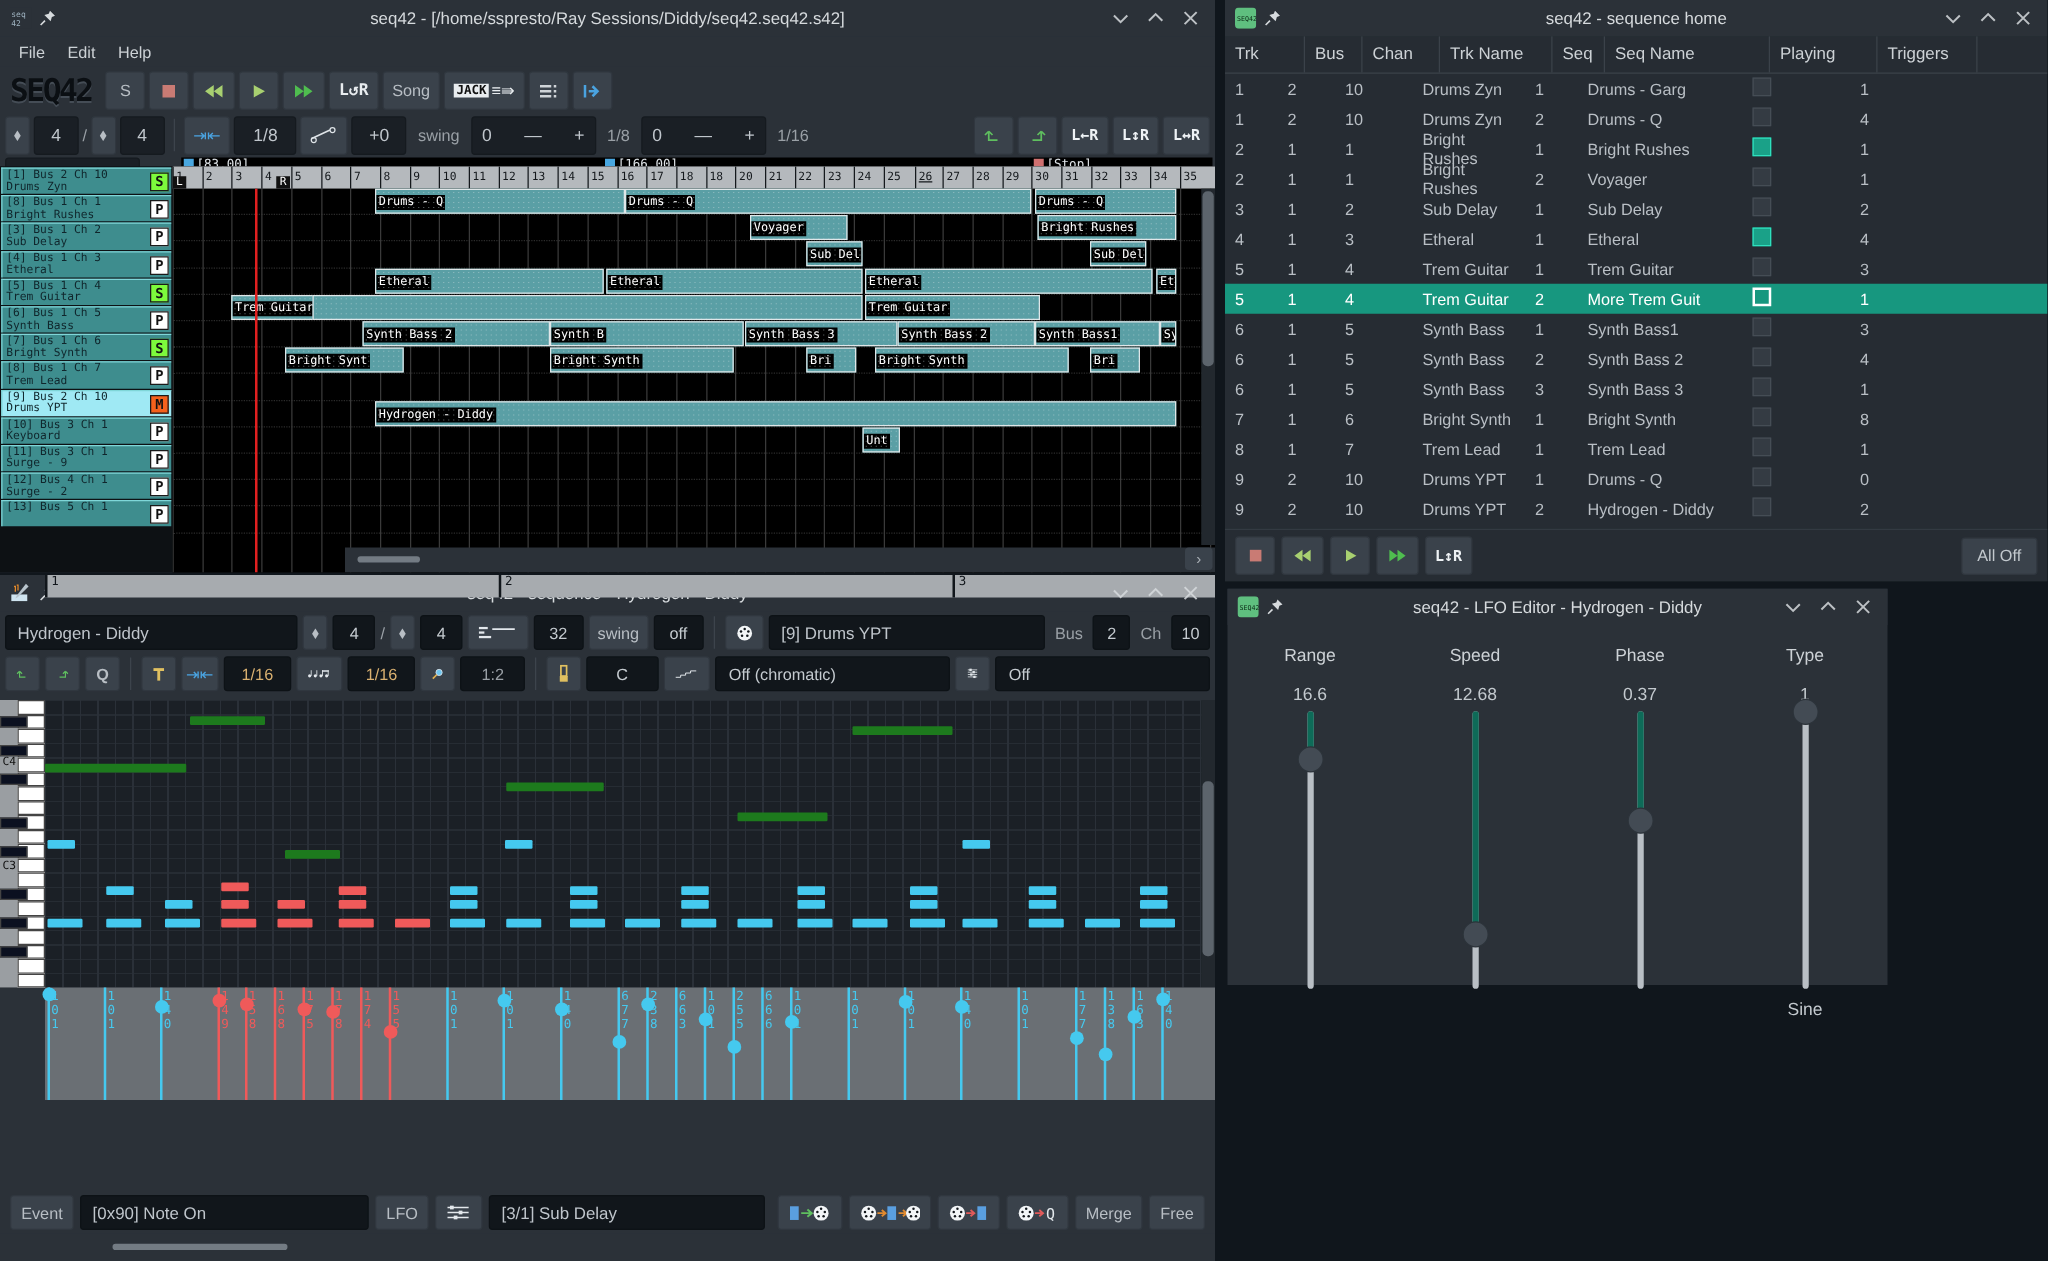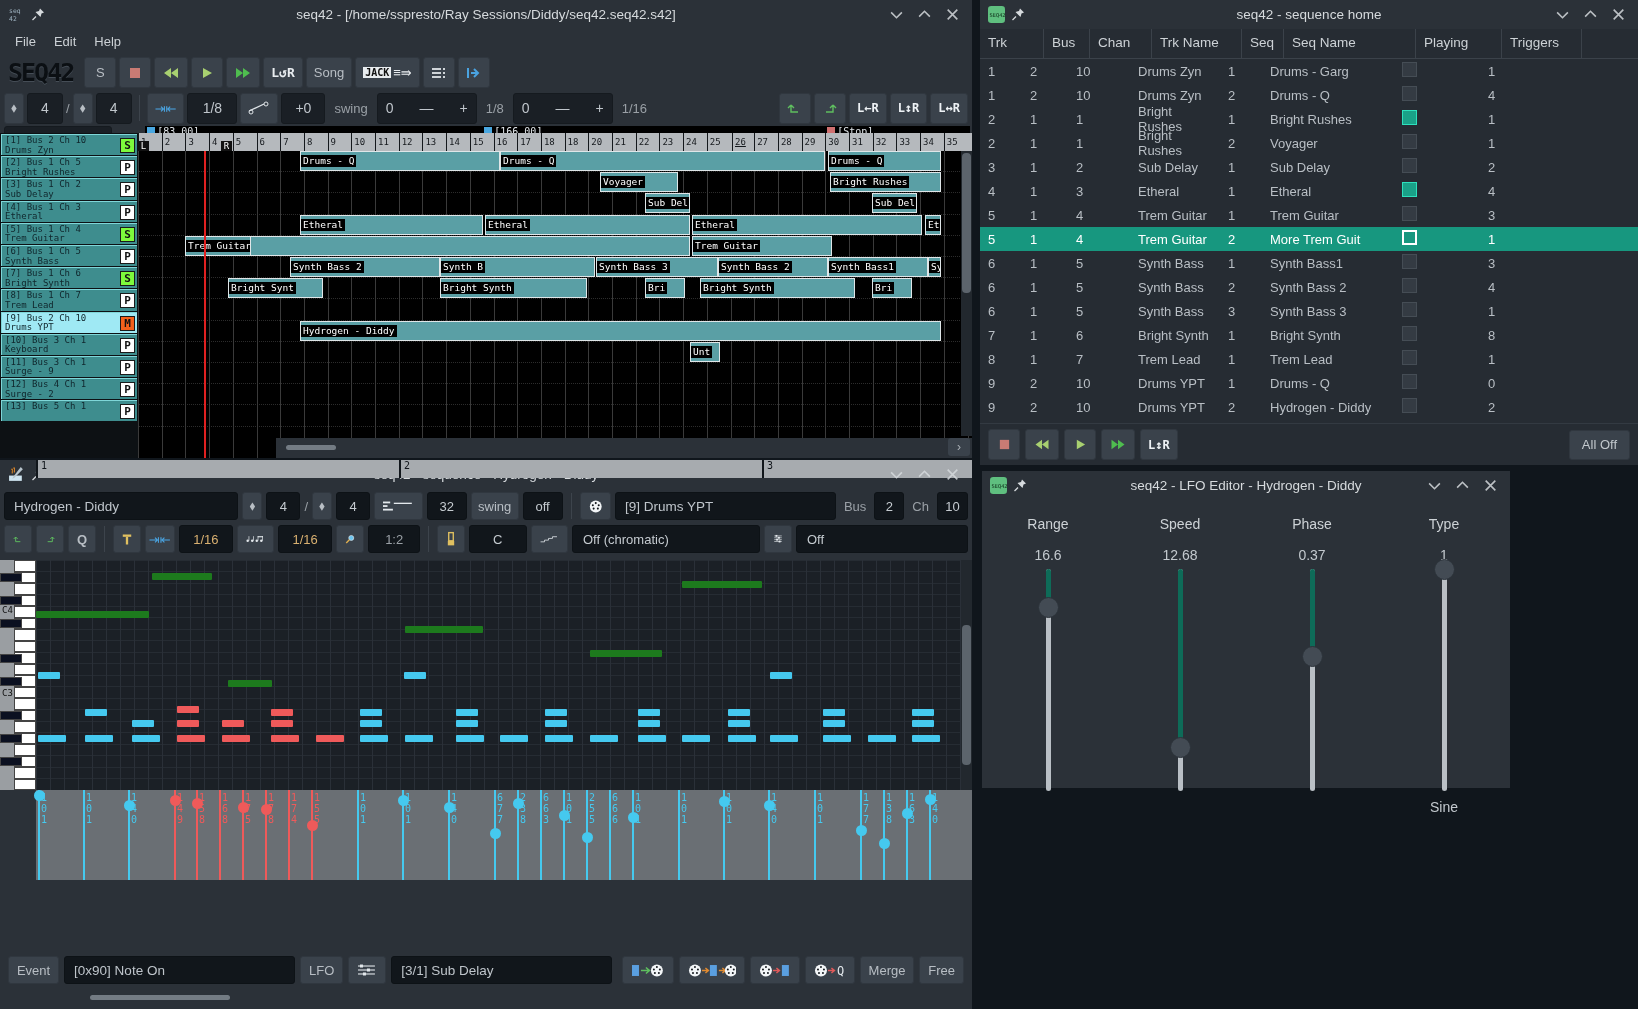--- a/index.html
+++ b/index.html
@@ -317,21 +317,21 @@
     <div class="tracklist" id="tracklist">
         <div class="trk">
           <div class="tx">
             <div>[1] Bus 2 Ch 10</div>
             <div>Drums Zyn</div>
           </div>
           <div class="flag s">S</div>
         </div>
         <div class="trk">
           <div class="tx">
-            <div>[2] Bus 1 Ch 5</div>
+            <div>[8] Bus 1 Ch 1</div>
             <div>Bright Rushes</div>
           </div>
           <div class="flag ">P</div>
         </div>
         <div class="trk">
           <div class="tx">
             <div>[3] Bus 1 Ch 2</div>
             <div>Sub Delay</div>
           </div>
           <div class="flag ">P</div>

